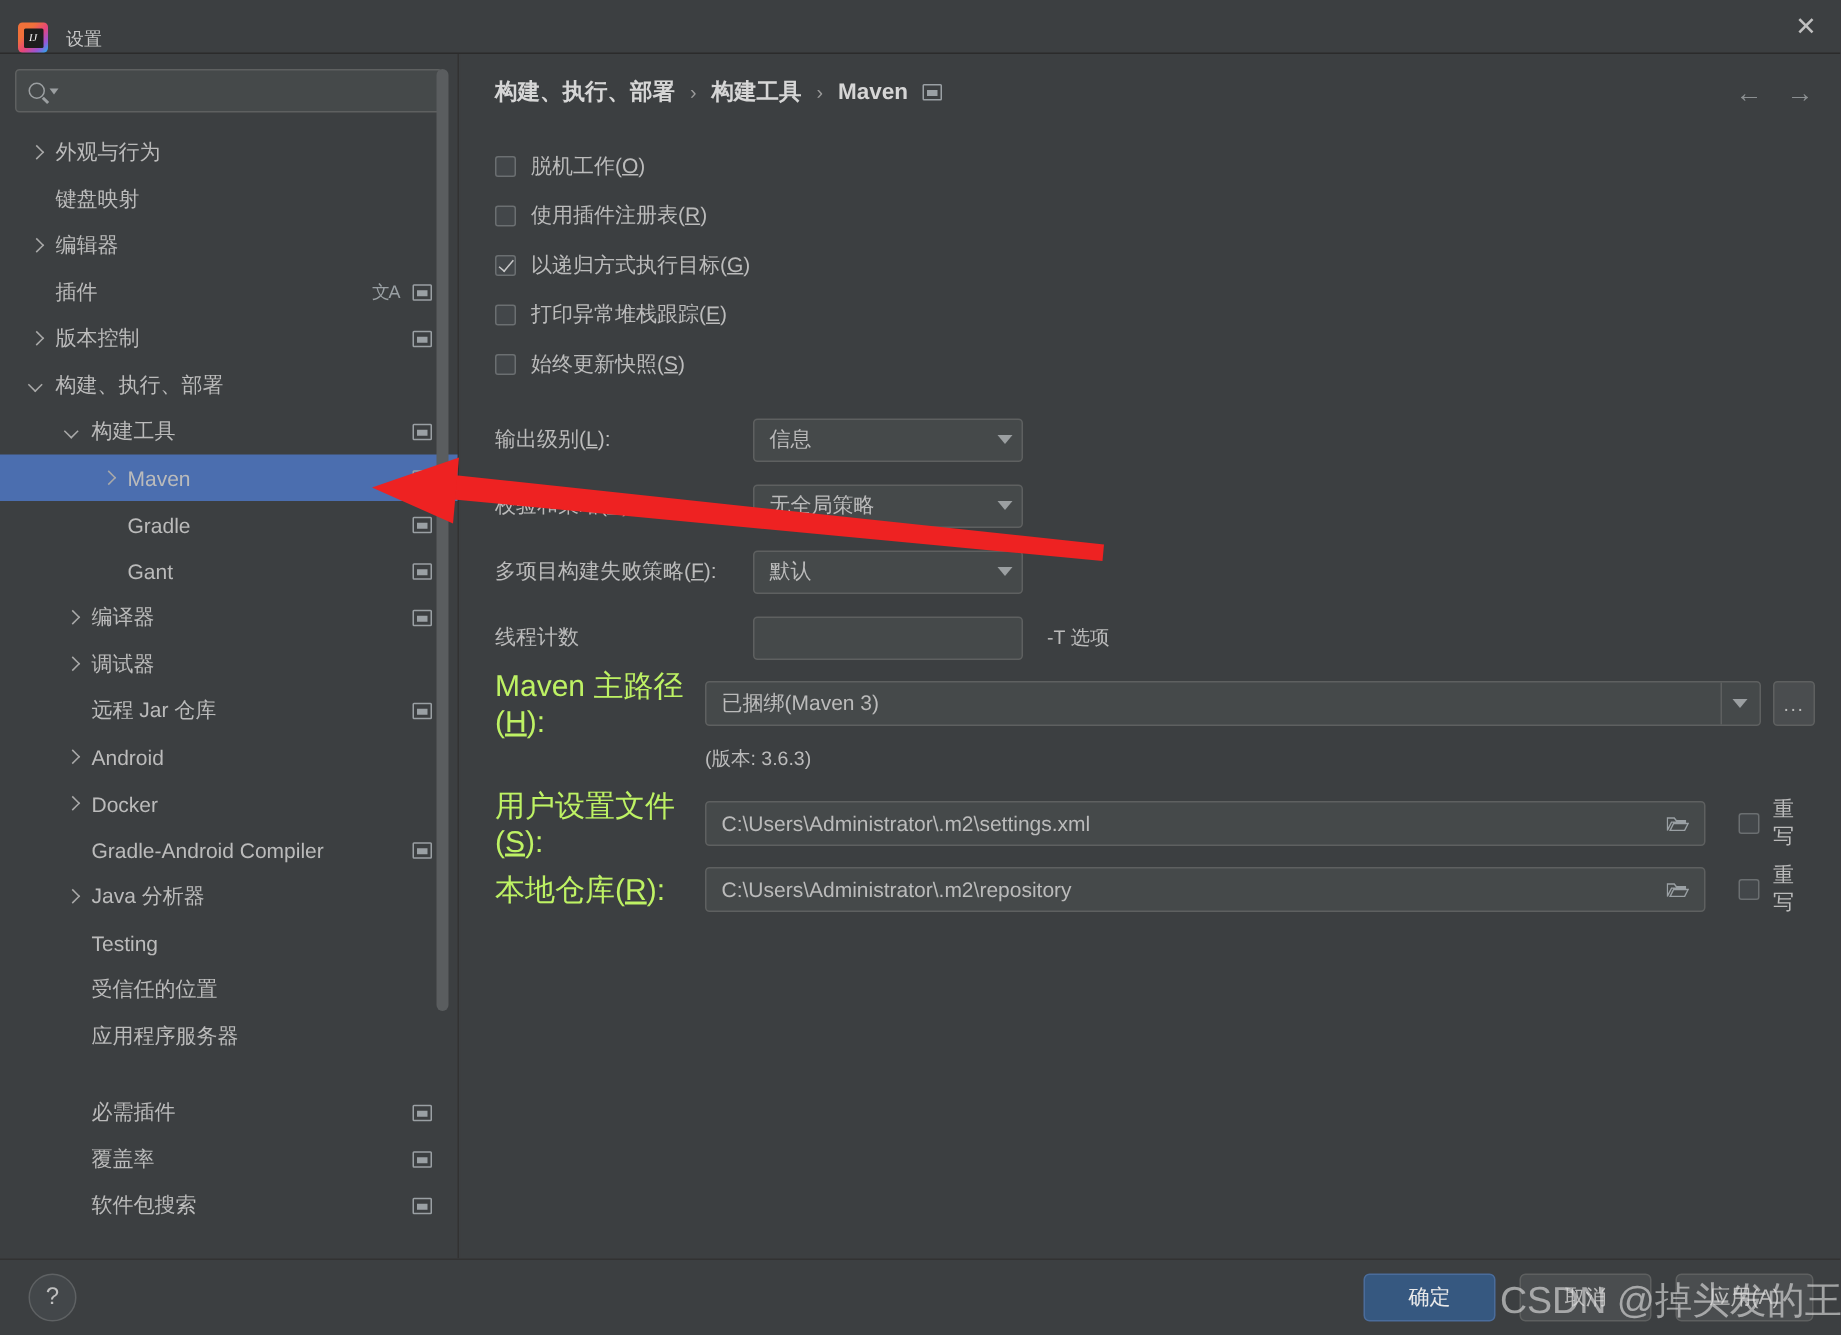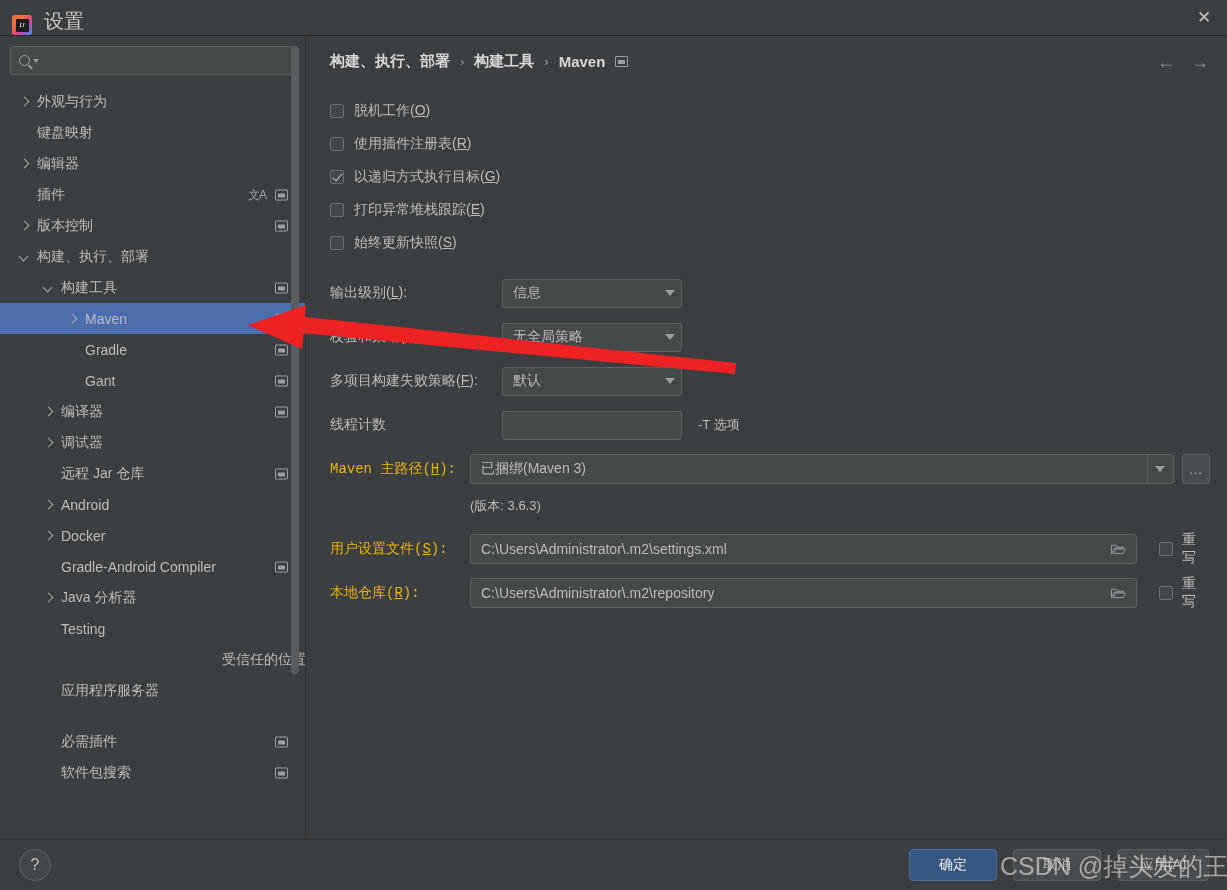--- a/index.html
+++ b/index.html
@@ -29,21 +29,21 @@
     background: linear-gradient(135deg,#f0713a 0%,#f0713a 30%,#e6457a 55%,#9b55d3 78%,#1ab2f0 100%);
     display: flex; align-items: center; justify-content: center;
     flex: 0 0 auto;
   }
   #app-icon .inner {
     width: 13px; height: 13px; background: #1d1d1d; border-radius: 1px;
     color: #ffffff; font-size: 7px; line-height: 13px; text-align: center;
     font-family: "Liberation Serif", serif; font-style: italic;
   }
   #title-text {
-    margin-left: 12px; font-size: 20px; color: #c7c7c7;
+    margin-left: 12px; font-size: 12px; color: #c7c7c7;
   }
   #close-btn {
     position: absolute; right: 0; top: 0; width: 46px; height: 35px;
     display: flex; align-items: center; justify-content: center;
     font-size: 17px; color: #c0c0c0; cursor: default;
   }
 
   
   #sidebar {
     position: absolute; left: 0; top: 36px; width: 306px; height: 803px;
@@ -167,21 +167,21 @@
   }
   .txtbox {
     width: 180px; height: 29px; background: #45494a;
     border: 1px solid #5e6060; border-radius: 3px;
     display: flex; align-items: center; padding: 0 10px;
     font-size: 14px; color: #bbbbbb;
   }
   .hint { margin-left: 16px; font-size: 13px; color: #bbbbbb; }
 
   .wide-row { display: flex; align-items: center; height: 44px; }
-  .wide-label { font-size: 14px; color: #eab308; width: 140px; flex: 0 0 auto; font-family: Liberation Mono, monospace; }
+  .wide-label { font-size: 20px; color: #bef264; width: 140px; flex: 0 0 auto; }
   .path-combo {
     width: 756px; height: 30px; background: #45494a;
     border: 1px solid #5e6060; border-radius: 3px;
     display: flex; align-items: center; font-size: 14px; color: #bbbbbb;
     padding-left: 10px; position: relative;
   }
   .path-combo .drop {
     position: absolute; right: 0; top: 0; width: 26px; height: 28px;
     border-left: 1px solid #5e6060;
     display: flex; align-items: center; justify-content: center;
@@ -356,31 +356,38 @@
           </span>
         </div>
         <div class="tree-row" style="padding-left: 42px;">
           <span class="arrow closed"></span>
           <span class="label">Java 分析器</span>
         </div>
         <div class="tree-row" style="padding-left: 42px;">
           <span class="arrow"></span>
           <span class="label">Testing</span>
         </div>
-        <div class="tree-row" style="padding-left: 42px; justify-content: flex-end;">
+        <div class="tree-row" style="padding-left: 42px;">
           <span class="arrow"></span>
           <span class="label">受信任的位置</span>
         </div>
         <div class="tree-row" style="padding-left: 42px;">
           <span class="arrow"></span>
           <span class="label">应用程序服务器</span>
         </div>
         <div class="tree-row" style="padding-left: 42px; margin-top: 20px;">
           <span class="arrow"></span>
           <span class="label">必需插件</span>
+          <span class="trailing">
+            <span class="proj-icon"></span>
+          </span>
+        </div>
+        <div class="tree-row" style="padding-left: 42px;">
+          <span class="arrow"></span>
+          <span class="label">覆盖率</span>
           <span class="trailing">
             <span class="proj-icon"></span>
           </span>
         </div>
         <div class="tree-row" style="padding-left: 42px;">
           <span class="arrow"></span>
           <span class="label">软件包搜索</span>
           <span class="trailing">
             <span class="proj-icon"></span>
           </span>

